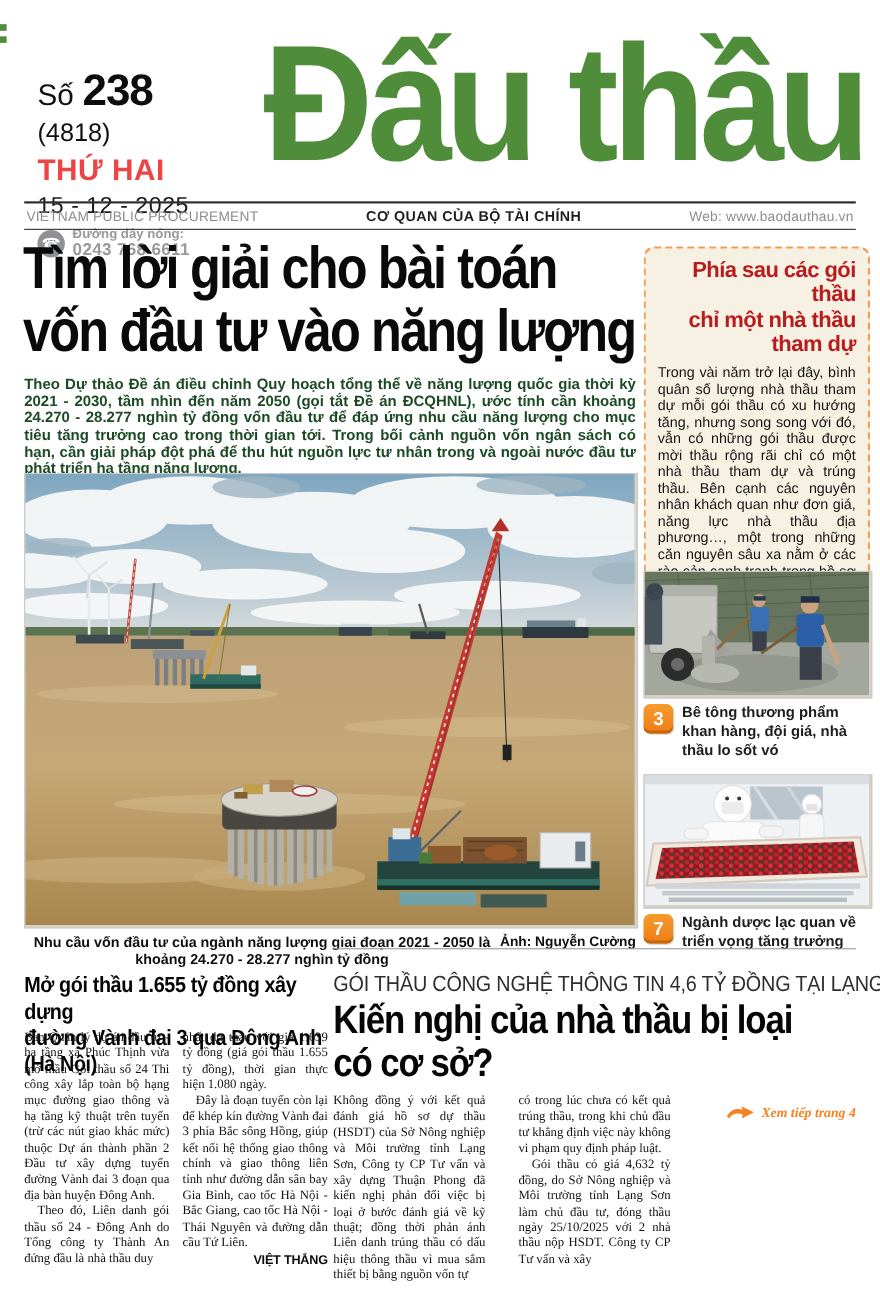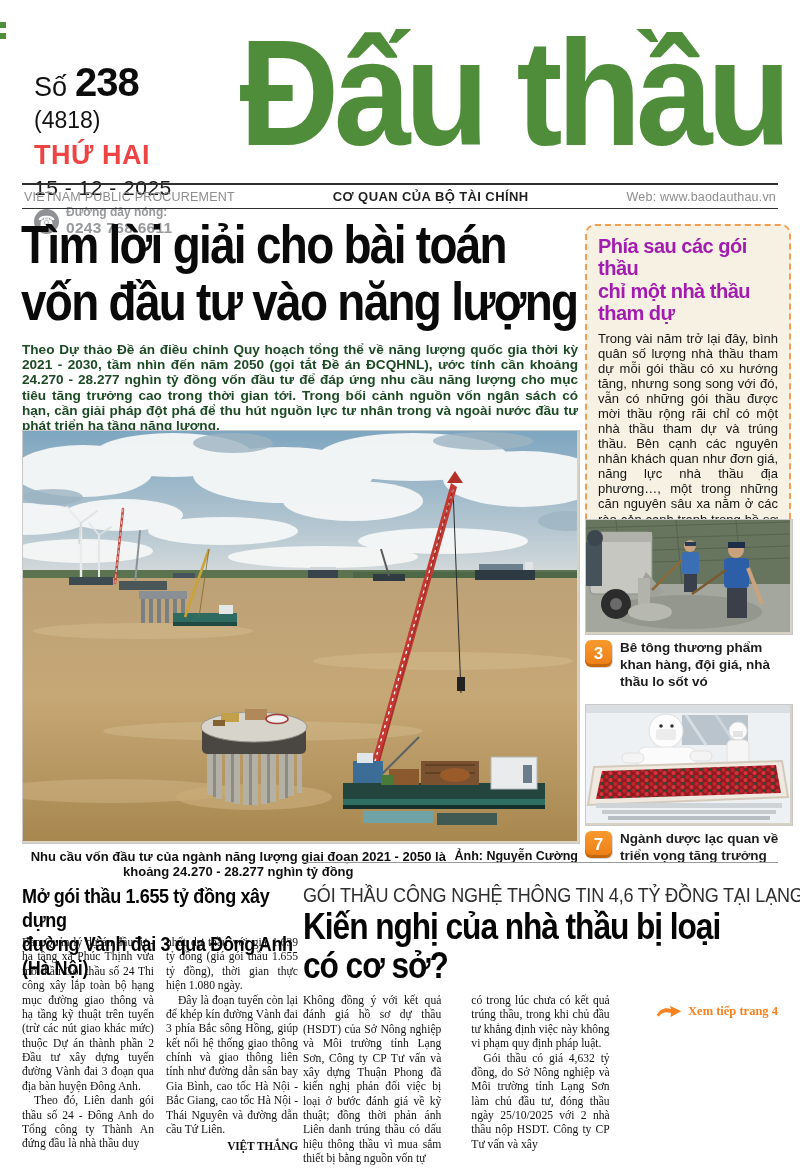--- a/index.html
+++ b/index.html
@@ -28,49 +28,49 @@
           justify-content:space-between;padding:0 2px;}
   .subbar .side{font-size:12.5px;color:#8d8d8d;letter-spacing:.2px;}
   .subbar .mid{font-size:13px;font-weight:700;color:#1f1f1f;letter-spacing:.4px;}
 
   
   .main-headline{width:660px;transform:scaleX(.85);transform-origin:0 0;
                  font-size:54px;font-weight:800;color:#0a0a0a;letter-spacing:-2px;line-height:1.05;}
   .lead-par{width:556px;font-size:13.6px;font-weight:700;color:#1c4a24;line-height:1.12;
             text-align:justify;}
   .jump{display:flex;align-items:center;gap:6px;}
-  .jump-text{font-size:13.5px;font-weight:600;color:#f5821f;}
+  .jump-text{font-size:13.5px;font-style:italic;font-weight:600;color:#f5821f;}
 
   .photo-frame{border:1px solid #c9c9c9;background:#d8d2c4;}
   .caption-row{display:flex;justify-content:space-between;align-items:flex-start;}
   .caption-main{font-size:13px;font-weight:700;color:#0f0f0f;}
   .caption-credit{font-size:12.5px;font-weight:700;color:#0f0f0f;white-space:nowrap;}
 
   
   .side-box{box-sizing:border-box;width:206px;background:#f7f1e3;border:2px dashed #f09e52;
             border-radius:10px;padding:9px 11px 8px;}
-  .side-box-title{font-size:20px;font-weight:800;color:#a21caf;letter-spacing:-.5px;line-height:1.12;}
+  .side-box-title{font-size:20px;font-weight:800;color:#b91c1c;letter-spacing:-.5px;line-height:1.12;text-align:right;}
   .side-box-body{margin-top:6px;font-size:13px;line-height:1.16;color:#141414;text-align:justify;}
   .side-box .jump{justify-content:flex-end;margin-top:3px;}
 
   .badge{width:27px;height:27px;border-radius:6px;background:linear-gradient(#f79a2e,#ee7d15);
          box-shadow:inset 0 -3px 0 rgba(120,60,0,.35),1px 1px 0 #d9d9d9;
          display:flex;align-items:center;justify-content:center;
          color:#fff;font-size:17px;font-weight:800;}
   .teaser-caption{font-size:13.5px;font-weight:700;color:#1d1d1d;line-height:1.25;width:168px;}
 
   
   .art-left-headline{width:308px;transform:scaleX(.9);transform-origin:0 0;
                      font-size:20px;font-weight:800;color:#050505;letter-spacing:-.4px;line-height:1.2;}
   .serif-body{font-family:"Liberation Serif",serif;font-size:11.6px;line-height:1.24;
               color:#111;text-align:justify;}
   .serif-body p{margin:0;}
   .serif-body p.indent{text-indent:12px;}
   .cols{display:flex;}
-  .byline{font-family:Liberation Serif, serif;font-size:11.5px;font-weight:800;
+  .byline{font-family:Liberation Sans, sans-serif;font-size:11.5px;font-weight:800;
           color:#0c0c0c;text-align:right;margin-top:2px;letter-spacing:-.2px;}
   .rule{background:#9a9a9a;height:1px;}
   .kicker{width:530px;transform:scaleX(.9);transform-origin:0 0;font-size:20px;color:#2e2e2e;
           letter-spacing:-.2px;white-space:nowrap;}
   .art-right-headline{width:540px;transform:scaleX(.88);transform-origin:0 0;
                       font-size:36px;font-weight:800;color:#050505;letter-spacing:-1.2px;line-height:1.08;}
 </style>
 </head>
 <body>
 

